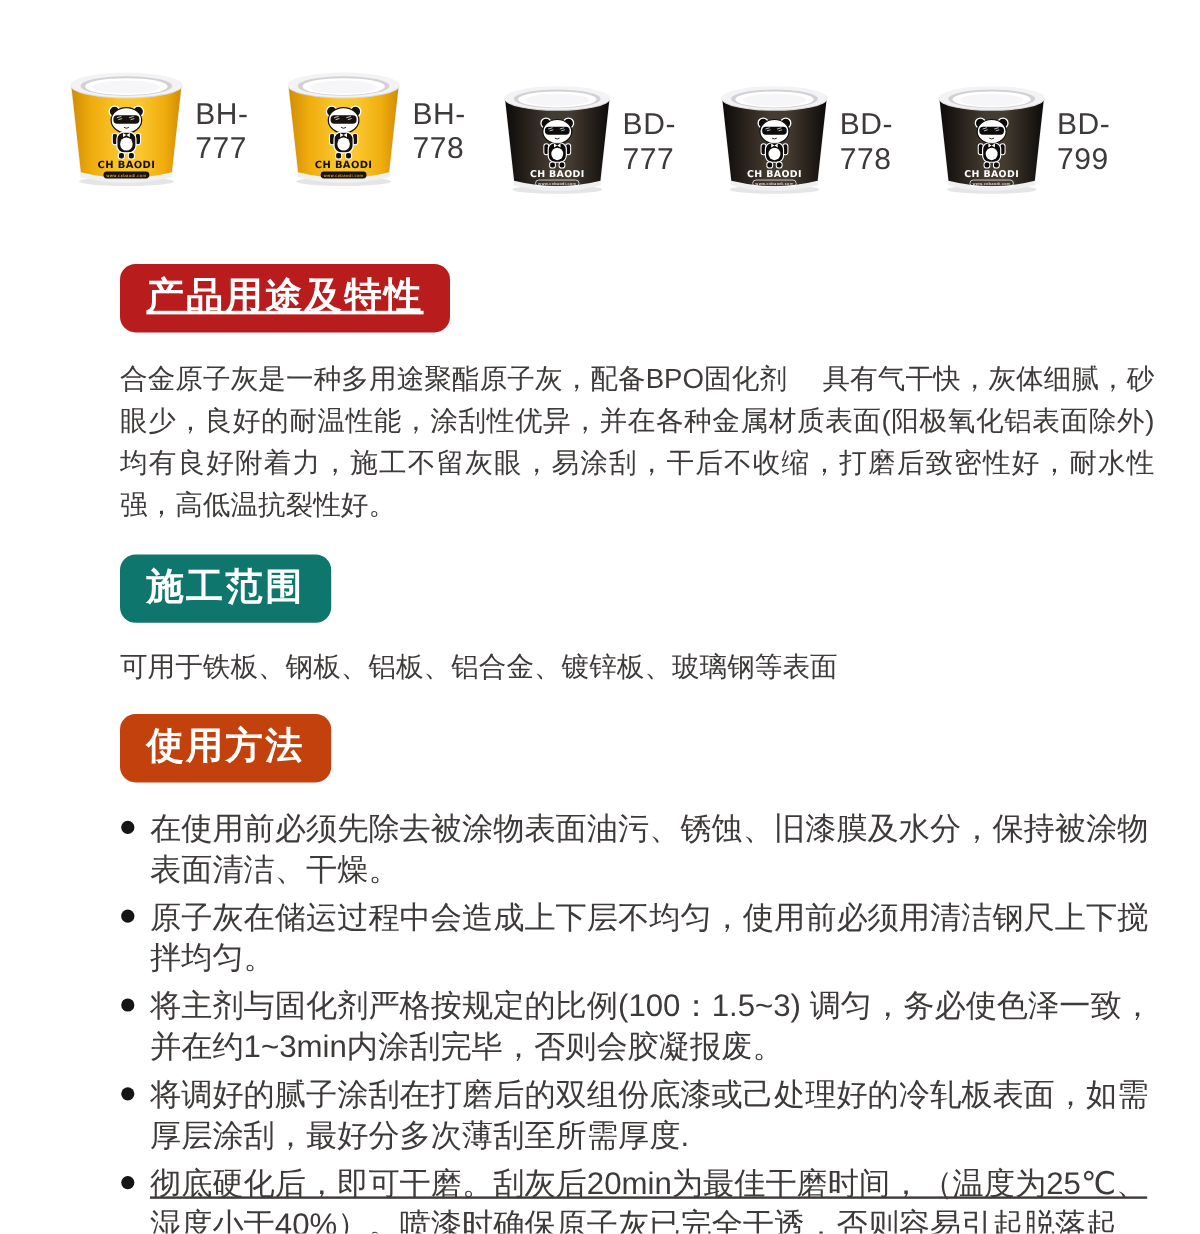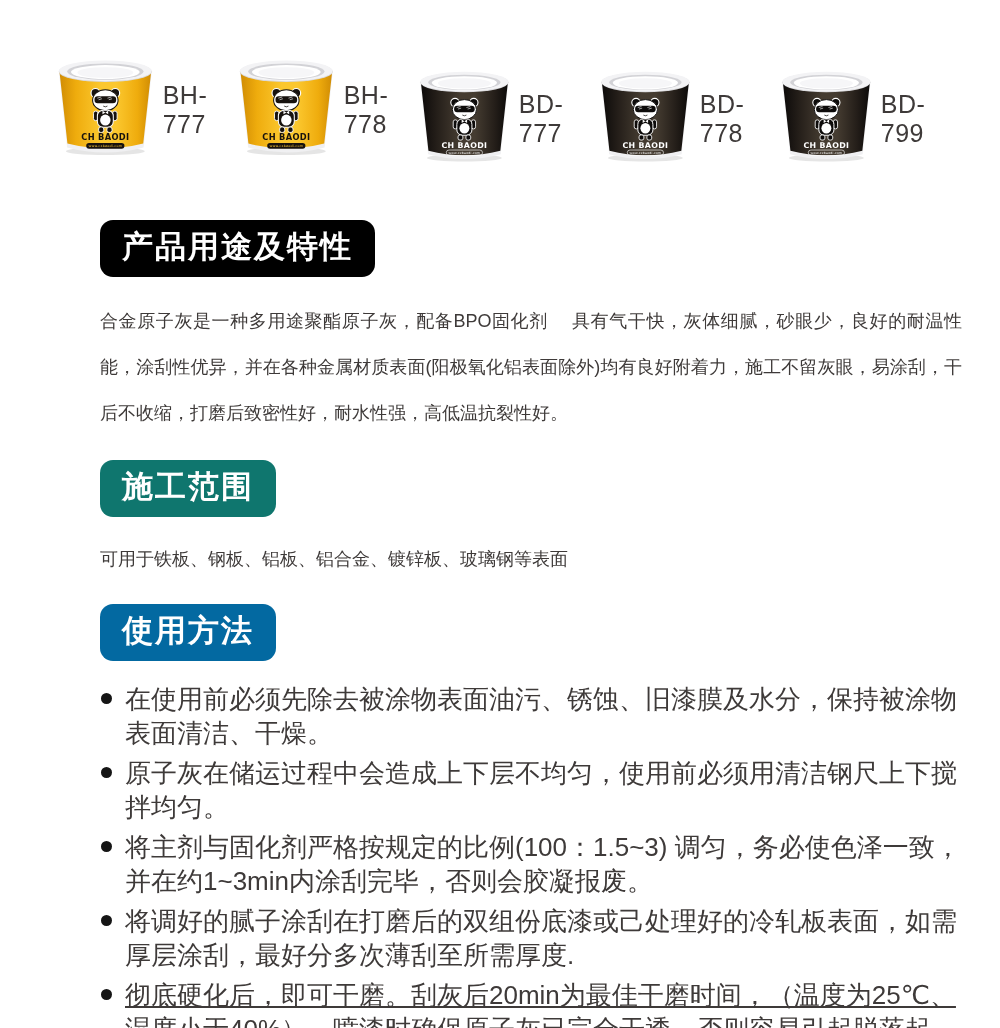--- a/index.html
+++ b/index.html
@@ -28,21 +28,21 @@
   .content{margin-left:100px;width:862px;}
   .badge{
     display:inline-block;color:#ffffff;font-size:31px;font-weight:bold;
     padding:9px 22px 12px 22px;border-radius:13px;letter-spacing:2px;
     line-height:36px;
   }
   .section-features{margin-top:44px;}
   .section-scope{margin-top:24px;}
   .section-usage{margin-top:22px;}
   .body-text{
-    margin:21px 0 0 0;font-size:18px;line-height:46px;color:#3e3a39;
+    margin:21px 0 0 0;font-size:23px;line-height:35px;color:#3e3a39;
     text-align:justify;
   }
   .scope-text{margin-top:19px;}
   ul.usage-list{margin:21px 0 0 0;padding:0;list-style:none;width:872px;}
   ul.usage-list li{
     position:relative;padding-left:25px;font-size:26px;line-height:34px;
     margin-bottom:6px;color:#3e3a39;
   }
   .bullet-dot{
     position:absolute;left:1px;top:11px;width:11px;height:11px;
@@ -263,35 +263,35 @@
  <rect x="60" y="140" width="60" height="9" rx="4.5" fill="none" stroke="#ffffff" stroke-width="1"></rect>
  <text x="90" y="146.8" text-anchor="middle" font-family="DejaVu Sans, sans-serif" font-size="5.2" letter-spacing="0.4" fill="#ffffff">www.cxbaodi.com</text>
 </svg>
         <div class="product-label">BD-799</div>
       </div>
     </div>
 
   <div class="content">
 
     <section class="section-features">
-      <div class="badge" style="background: #000000; color: rgb(255, 255, 255);">
+      <div class="badge" style="background: #b91c1c; color: rgb(255, 255, 255); text-decoration: underline;">
         <span>产品用途及特性</span>
       </div>
       <p class="body-text" style="color: rgb(62, 58, 57);">合金原子灰是一种多用途聚酯原子灰，配备BPO固化剂　 具有气干快，灰体细腻，砂眼少，良好的耐温性能，涂刮性优异，并在各种金属材质表面(阳极氧化铝表面除外)均有良好附着力，施工不留灰眼，易涂刮，干后不收缩，打磨后致密性好，耐水性强，高低温抗裂性好。</p>
     </section>
 
     <section class="section-scope">
       <div class="badge" style="background: #0f766e; color: rgb(255, 255, 255);">
         <span>施工范围</span>
       </div>
       <p class="body-text scope-text" style="color: rgb(62, 58, 57);">可用于铁板、钢板、铝板、铝合金、镀锌板、玻璃钢等表面</p>
     </section>
 
     <section class="section-usage">
-      <div class="badge" style="background: #0369a1; color: rgb(255, 255, 255);">
+      <div class="badge" style="background: #c2410c; color: rgb(255, 255, 255);">
         <span>使用方法</span>
       </div>
       <ul class="usage-list" id="usage-list">
           <li style="color: rgb(62, 58, 57);"><span class="bullet-dot" style="background: rgb(21, 21, 21);"></span><span>在使用前必须先除去被涂物表面油污、锈蚀、旧漆膜及水分，保持被涂物表面清洁、干燥。</span></li>
           <li style="color: rgb(62, 58, 57);"><span class="bullet-dot" style="background: rgb(21, 21, 21);"></span><span>原子灰在储运过程中会造成上下层不均匀，使用前必须用清洁钢尺上下搅拌均匀。</span></li>
           <li style="color: rgb(62, 58, 57);"><span class="bullet-dot" style="background: rgb(21, 21, 21);"></span><span>将主剂与固化剂严格按规定的比例(100：1.5~3) 调匀，务必使色泽一致，并在约1~3min内涂刮完毕，否则会胶凝报废。</span></li>
           <li style="color: rgb(62, 58, 57);"><span class="bullet-dot" style="background: rgb(21, 21, 21);"></span><span>将调好的腻子涂刮在打磨后的双组份底漆或己处理好的冷轧板表面，如需厚层涂刮，最好分多次薄刮至所需厚度.</span></li>
           <li style="color: rgb(62, 58, 57); text-decoration: underline;"><span class="bullet-dot" style="background: rgb(21, 21, 21);"></span><span>彻底硬化后，即可干磨。刮灰后20min为最佳干磨时间，（温度为25℃、湿度小于40%）。喷漆时确保原子灰已完全干透，否则容易引起脱落起泡。</span></li>
         </ul>
     </section>

